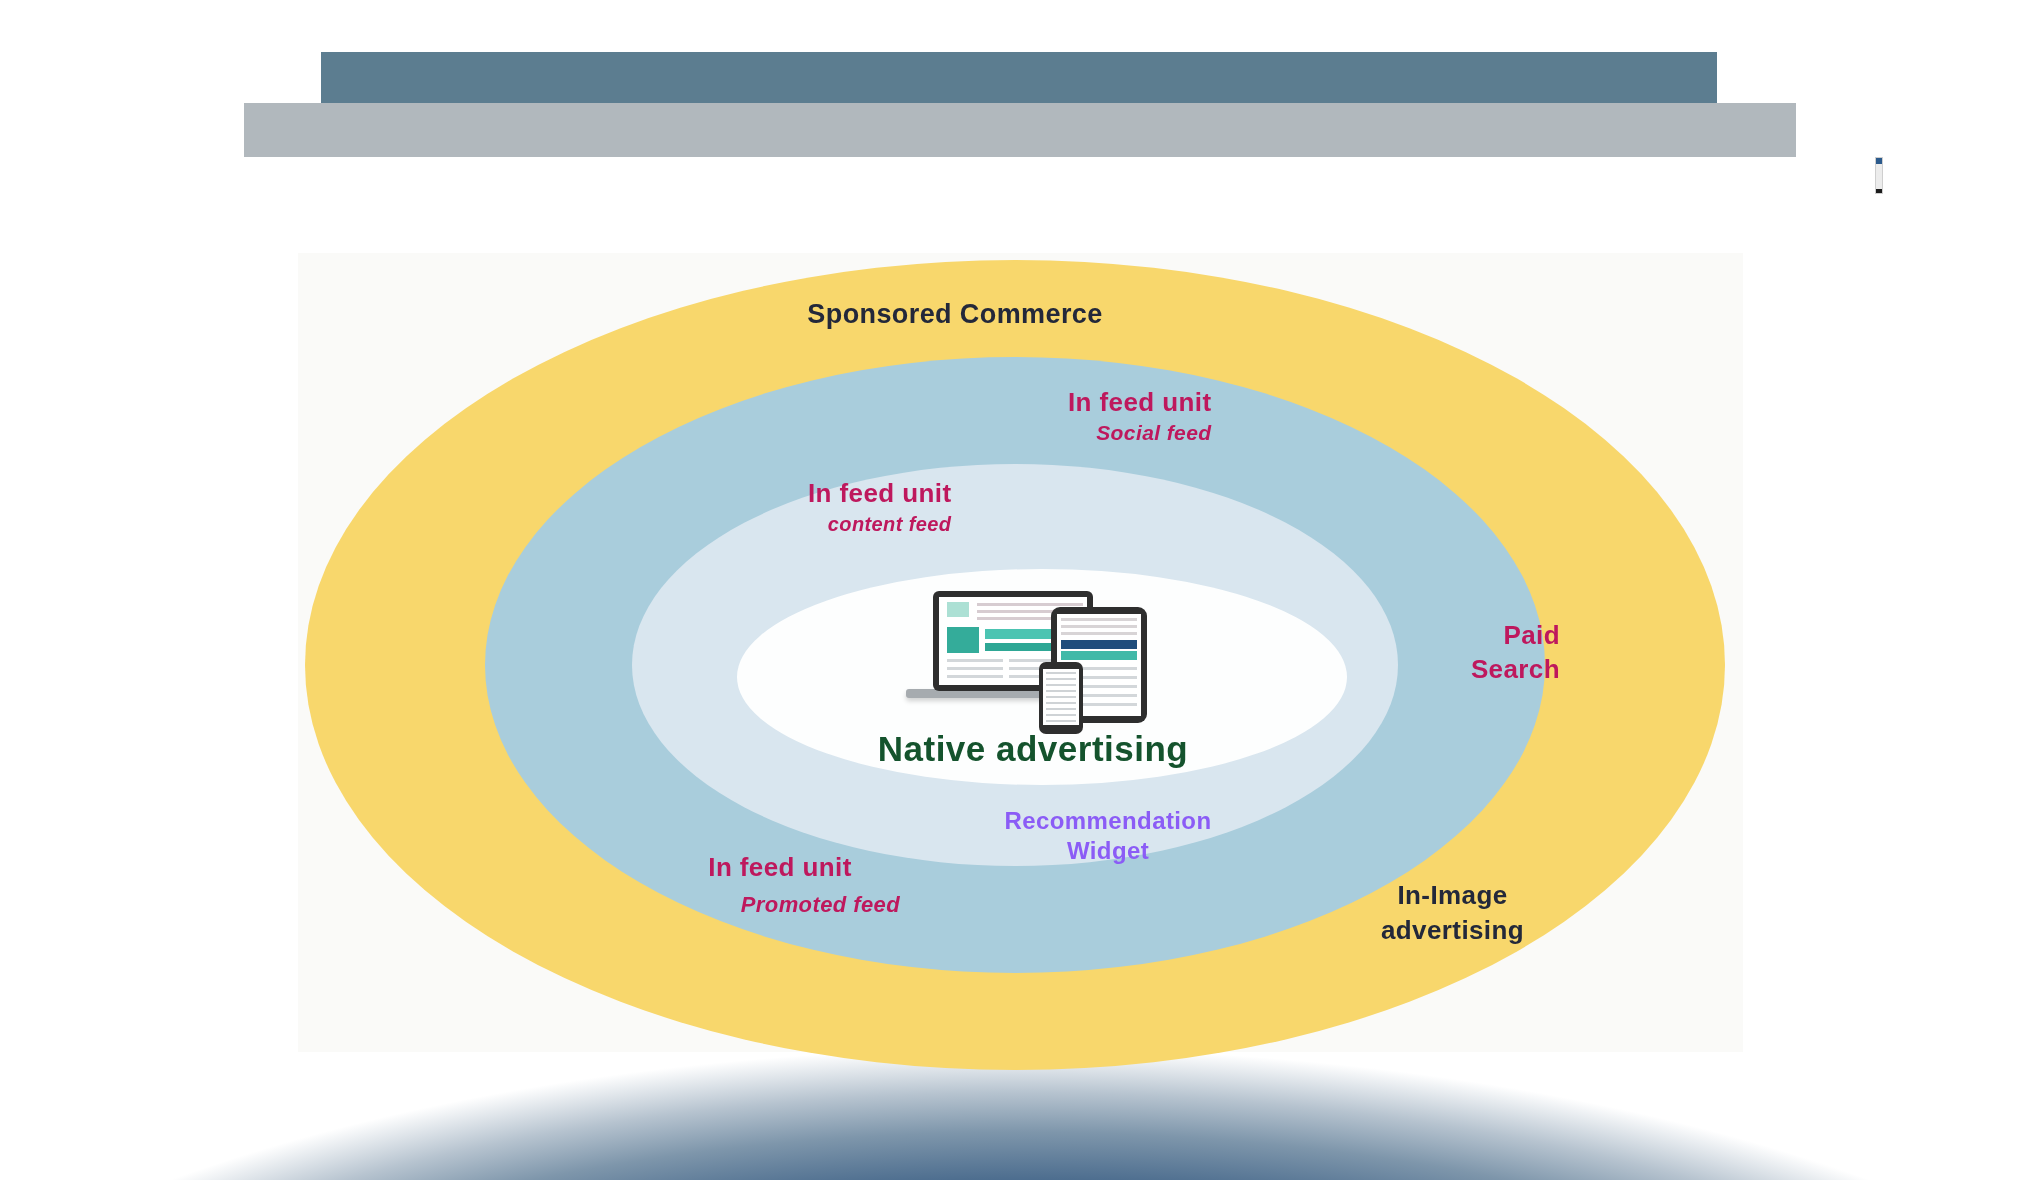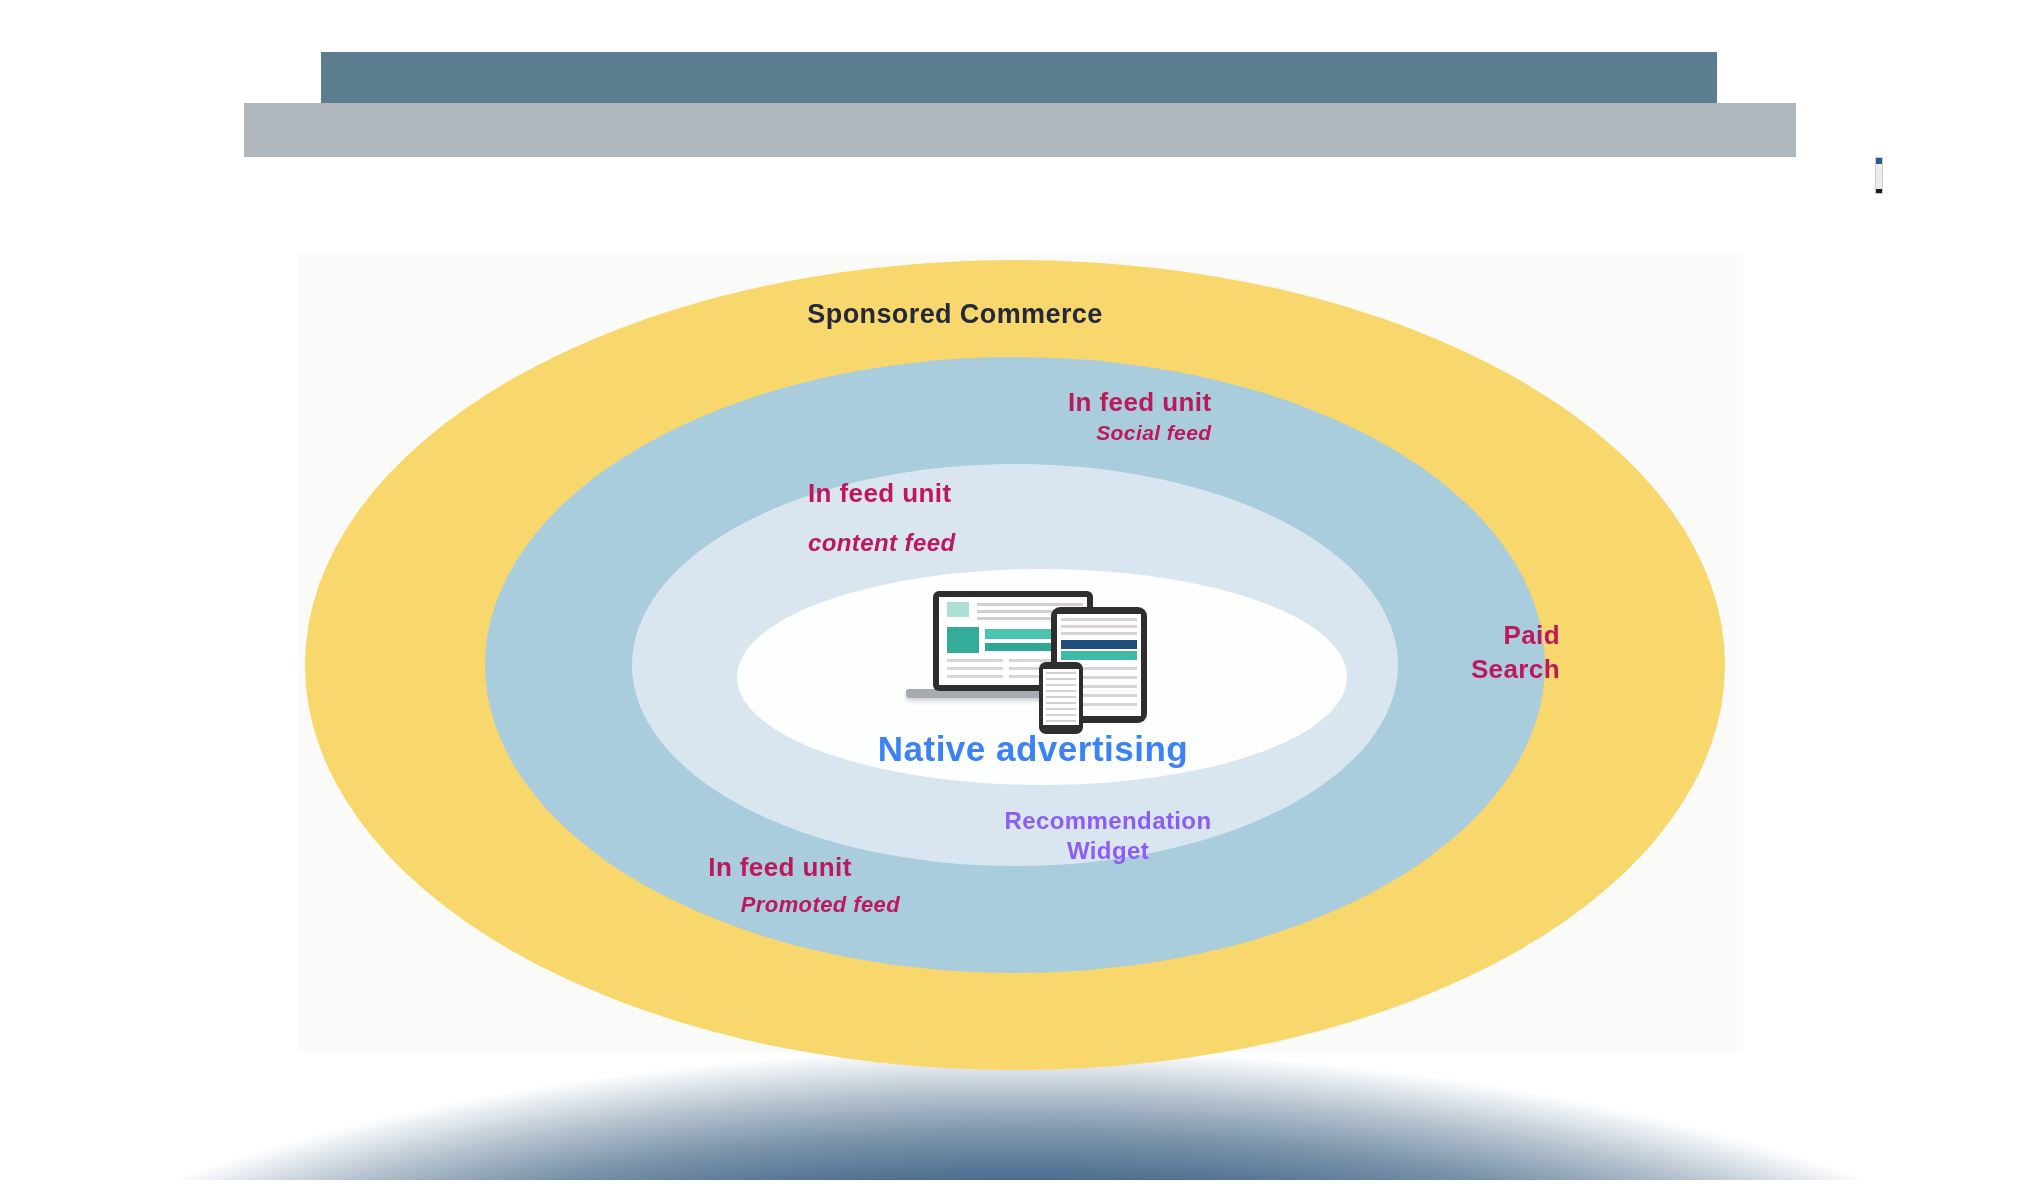--- a/index.html
+++ b/index.html
@@ -52,25 +52,25 @@
   .lbl-social .sub{font-size:21px;margin-top:3px;}
 
   .lbl-promoted{left:660px;top:852px;width:240px;text-align:center;}
   .lbl-promoted .t{font-size:26px;}
   .lbl-promoted .sub{font-size:22px;margin-top:9px;}
 
   .lbl-paid{left:1420px;top:618px;width:140px;text-align:right;font-size:26px;line-height:34px;}
 
   .lbl-content{left:808px;top:478px;text-align:left;}
   .lbl-content .t{font-size:26px;}
-  .lbl-content .sub{font-size:24px;margin-top:20px;}
+  .lbl-content .sub{font-size:20px;margin-top:4px;}
 
   .lbl-widget{left:983px;top:806px;width:250px;text-align:center;font-size:24px;line-height:30px;color:#8b5cf6;}
 
-  .lbl-native{left:833px;top:729px;width:400px;text-align:center;font-size:35px;letter-spacing:.5px;color:#3b82f6;}
+  .lbl-native{left:833px;top:729px;width:400px;text-align:center;font-size:35px;letter-spacing:.5px;color:#14532d;}
 
   
   .dev-frame{position:absolute;background:#2e2e2e;}
   .dev-screen{position:absolute;background:#ffffff;}
 
   .laptop{left:933px;top:591px;width:160px;height:100px;border-radius:6px;}
   .laptop .dev-screen{left:6px;top:6px;right:6px;bottom:6px;}
   .laptop-base{left:906px;top:689px;width:186px;height:9px;background:#a6abaf;border-radius:3px;box-shadow:0 3px 5px rgba(0,0,0,.18);}
 
   .lp-chip{position:absolute;left:8px;top:5px;width:22px;height:15px;background:#ace0d4;}
@@ -116,20 +116,24 @@
   <div class="abs bottom-grad"></div>
 
   <div class="abs ellipse ring-outer"></div>
   <div class="abs ellipse ring-middle"></div>
   <div class="abs ellipse ring-inner"></div>
   <div class="abs ellipse ring-center"></div>
 
   <div class="lbl lbl-sponsored dark-ink">Sponsored Commerce</div>
 
 
+  <div class="lbl lbl-inimage dark-ink">
+    <div>In-Image</div>
+    <div>advertising</div>
+  </div>
 
   <div class="lbl lbl-social navy-ink">
     <div class="t">In feed unit</div>
     <div class="sub">Social feed</div>
   </div>
 
   <div class="lbl lbl-promoted navy-ink">
     <div class="t">In feed unit</div>
     <div class="sub">Promoted feed</div>
   </div>

